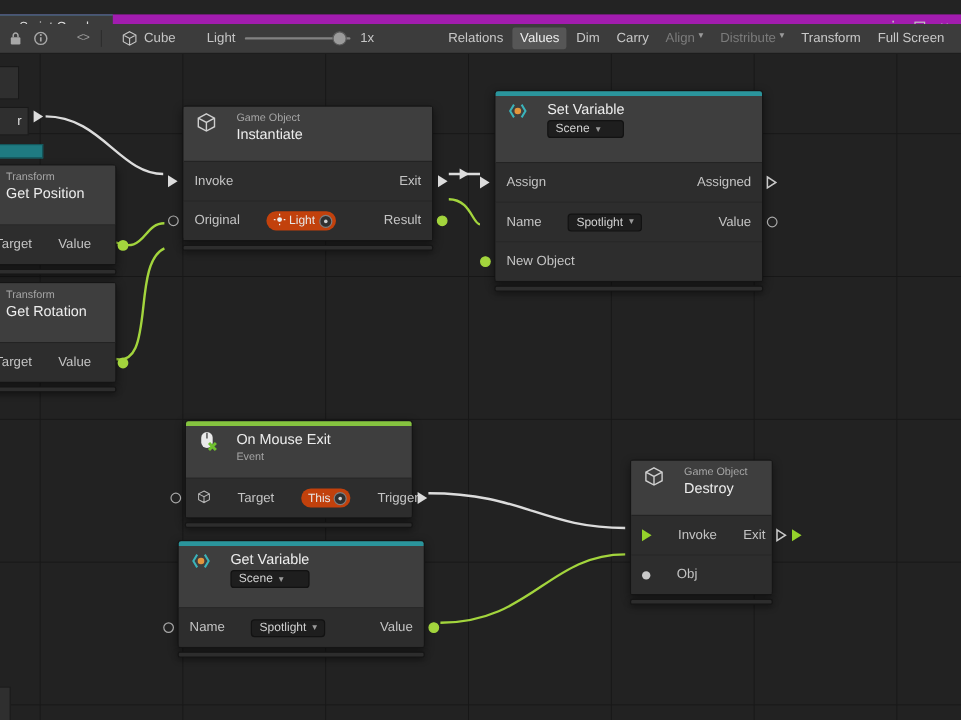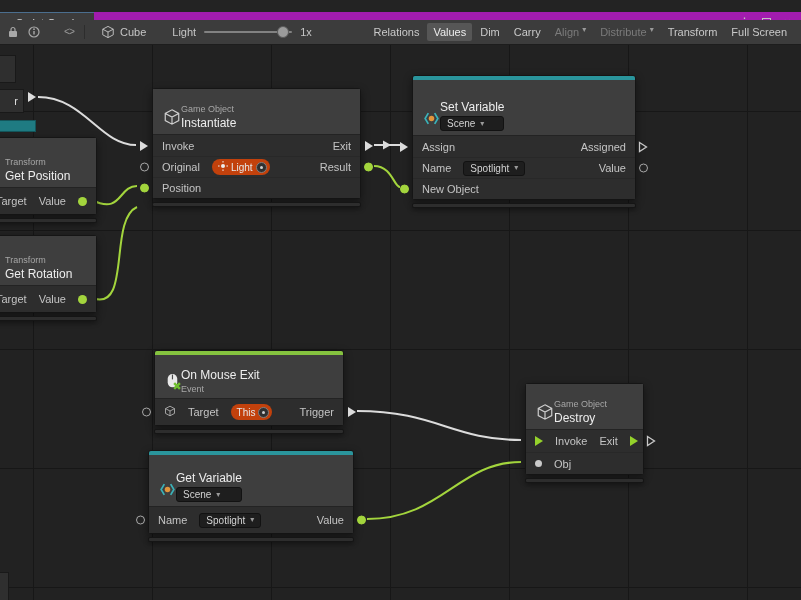--- a/index.html
+++ b/index.html
@@ -39,25 +39,25 @@
   .wires path{fill:none;stroke-width:2}
   .wflow{stroke:#dcdcdc}
   .wval{stroke:#a3d53d}
 
   
   .node{position:absolute}
   .node-main{border:1px solid #151515;border-radius:3px;background:#2d2d2d;box-shadow:0 3px 8px rgba(0,0,0,.45)}
   .acc{height:4px;border-radius:2px 2px 0 0}
   .acc.teal{background:#2a959c}
   .acc.green{background:#85c33f}
-  .node-head{display:flex;align-items:flex-end;gap:0;padding:4px 10px;background:#3e3e3e;border-bottom:1px solid #232323}
+  .node-head{display:flex;align-items:flex-start;gap:16px;padding:4px 10px;background:#3e3e3e;border-bottom:1px solid #232323}
   .head-txt{display:flex;flex-direction:column;justify-content:center;gap:2px}
   .cat{font-size:9px;color:#a6a6a6}
   .ttl{font-size:12px;color:#ededed}
-  .row{position:relative;display:flex;align-items:center;gap:12px;height:21px;padding:0 9px;font-size:11px;color:#c4c4c4;background:#2d2d2d}
+  .row{position:relative;display:flex;align-items:center;gap:22px;height:21px;padding:16px 9px;font-size:11px;color:#c4c4c4;background:#2d2d2d}
   .row + .row{border-top:1px solid #282828}
   .row.lg{height:26px}
   .row.md{height:22px}
   .lbl{white-space:nowrap}
   .right{margin-left:auto}
   .node-foot{height:5px;background:#2d2d2d;border:1px solid #151515;border-radius:2px;margin-top:3px;box-shadow:0 2px 5px rgba(0,0,0,.4)}
 
   
   .port-l{position:absolute;left:-13px;top:50%;transform:translateY(-50%)}
   .port-r{position:absolute;right:-13px;top:50%;transform:translateY(-50%)}
@@ -240,24 +240,20 @@
                     <line x1="8.4" y1="5" x2="10" y2="5"></line>
                   </g>
                 </svg>
             </span>
             <span>Light</span>
             <span class="picker"></span>
           </span>
           <span class="lbl right">Result</span>
           <span class="port-r pc filled"></span>
         </div>
-        <div class="row">
-          <span class="port-l pc filled"></span>
-          <span class="lbl">Position</span>
-        </div>
       </div>
       <div class="node-foot"></div>
     </div>
 
     <div class="node" style="left:412px;top:30px;width:224px">
       <div class="node-main">
         <div class="acc teal"></div>
         <div class="node-head" style="height:56px">
           <span>
             <svg width="17" height="17" viewBox="0 0 16 16">

